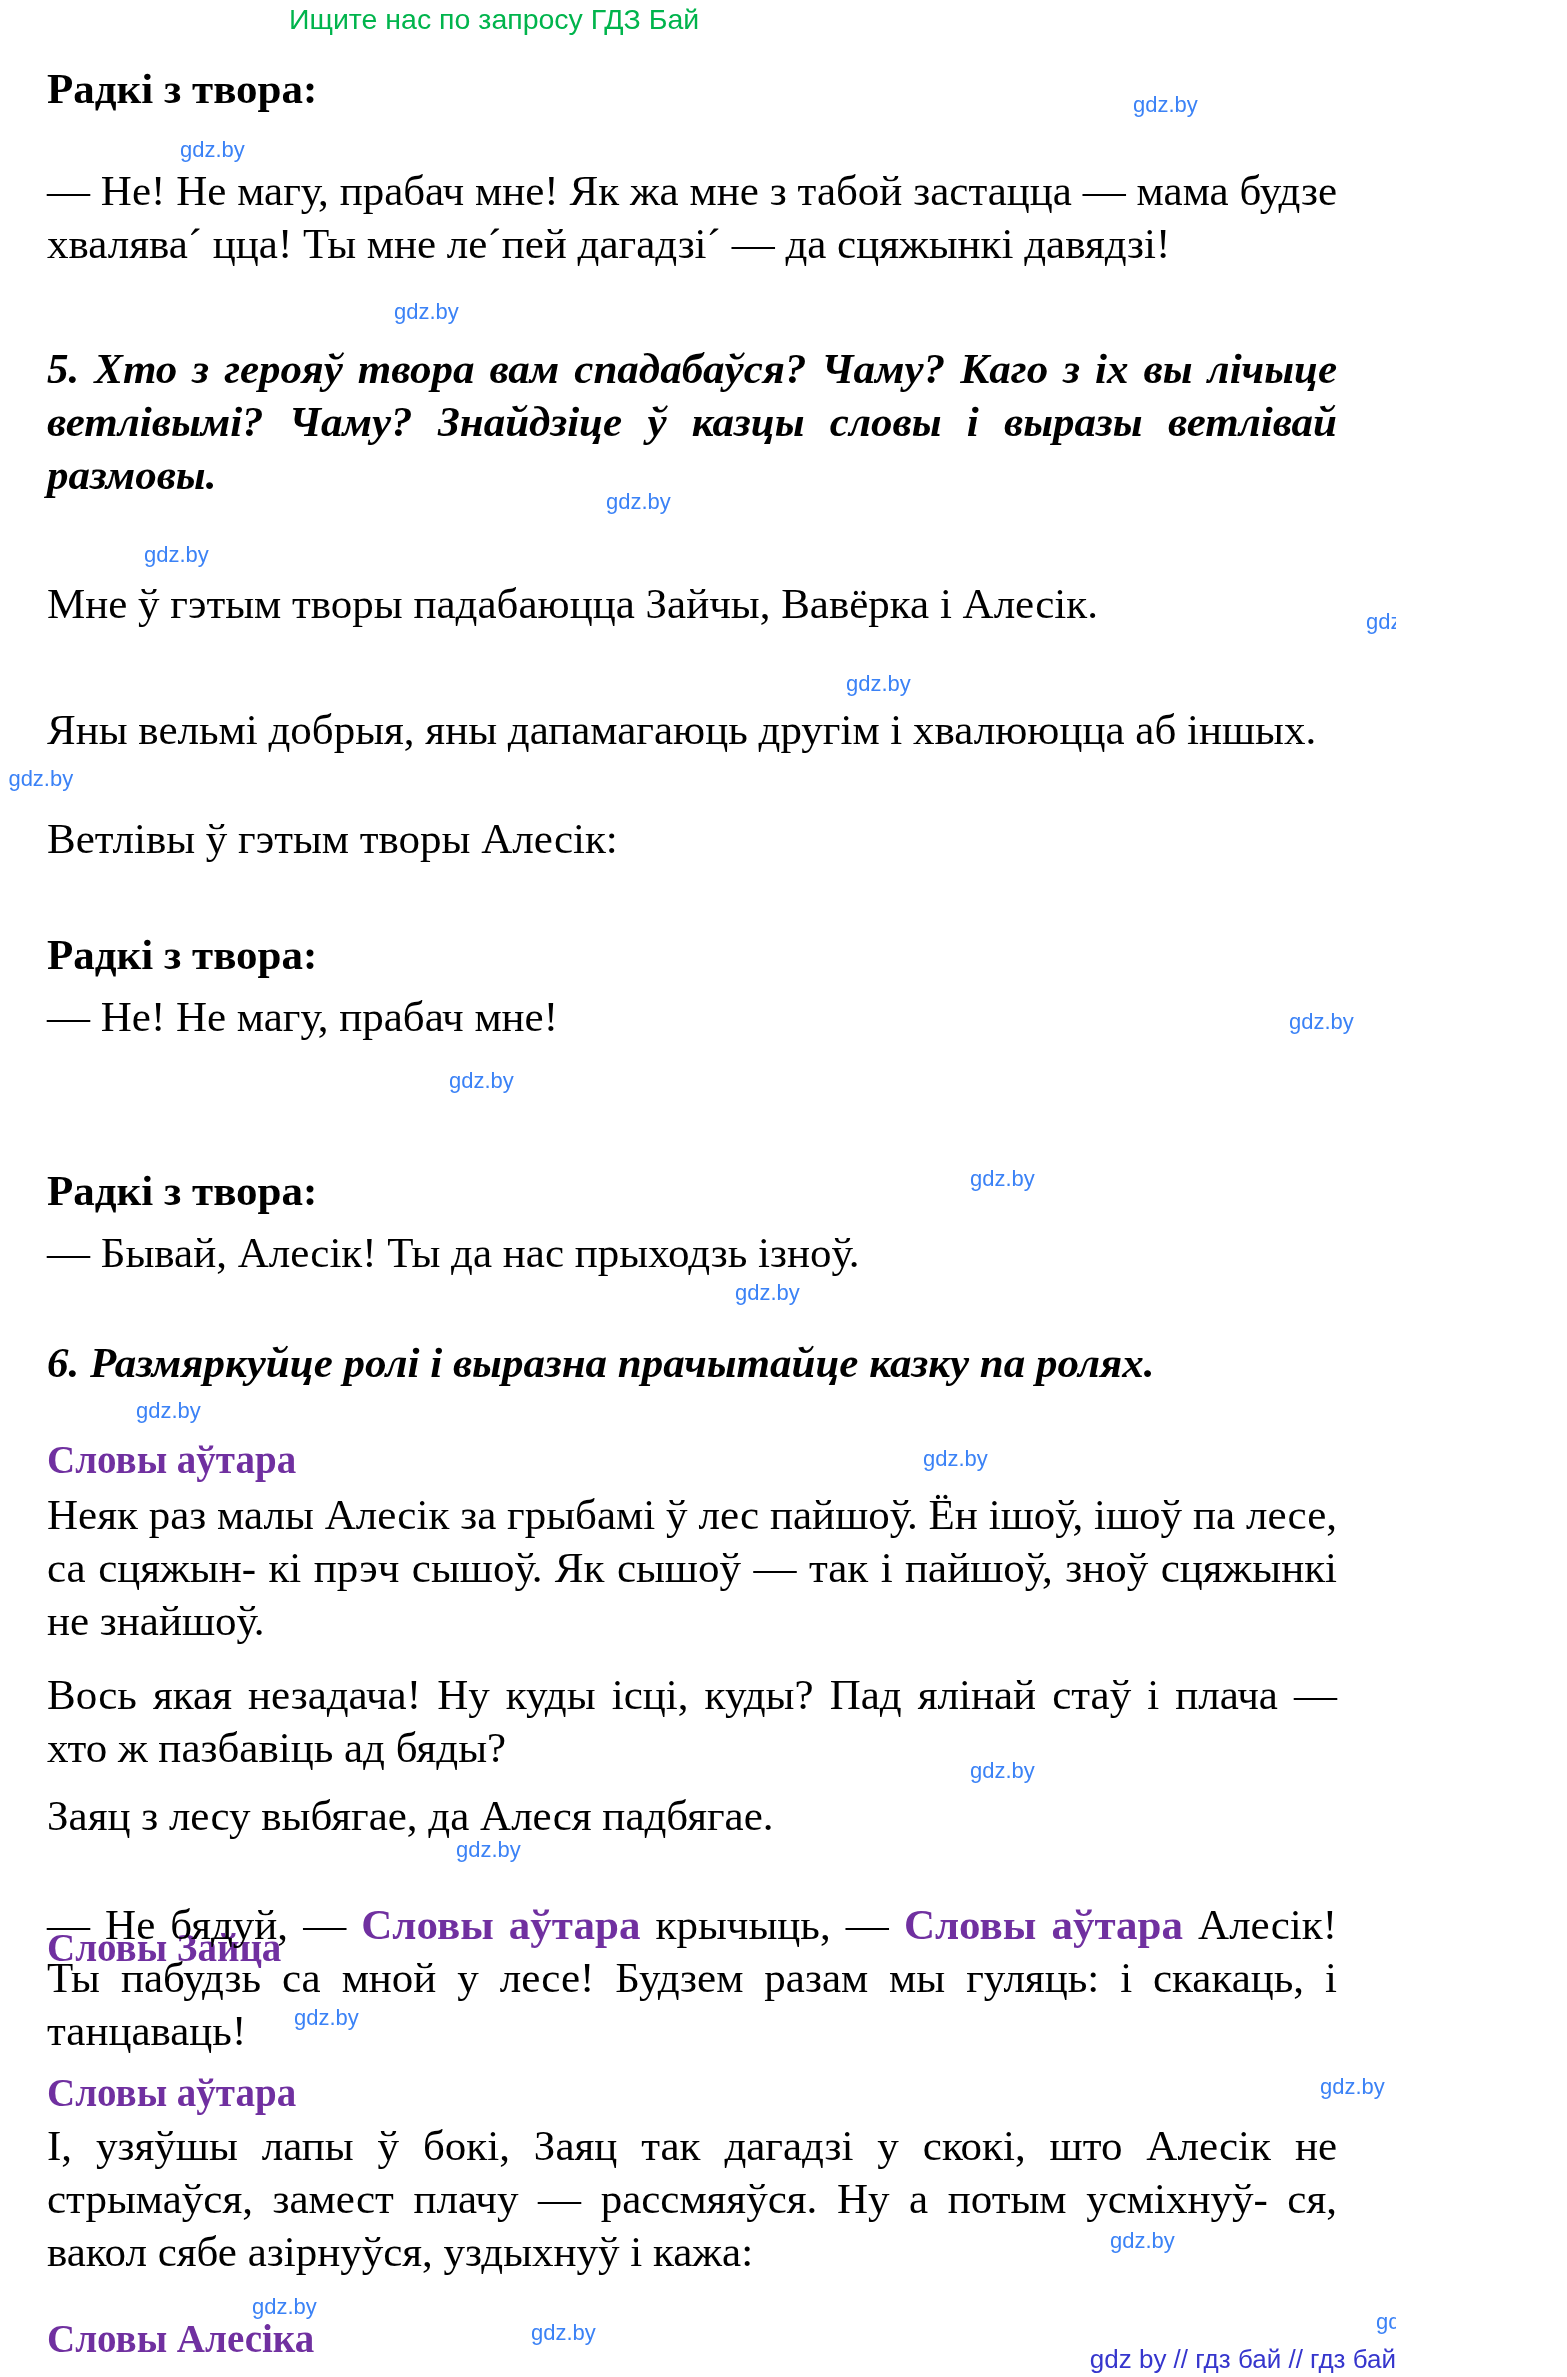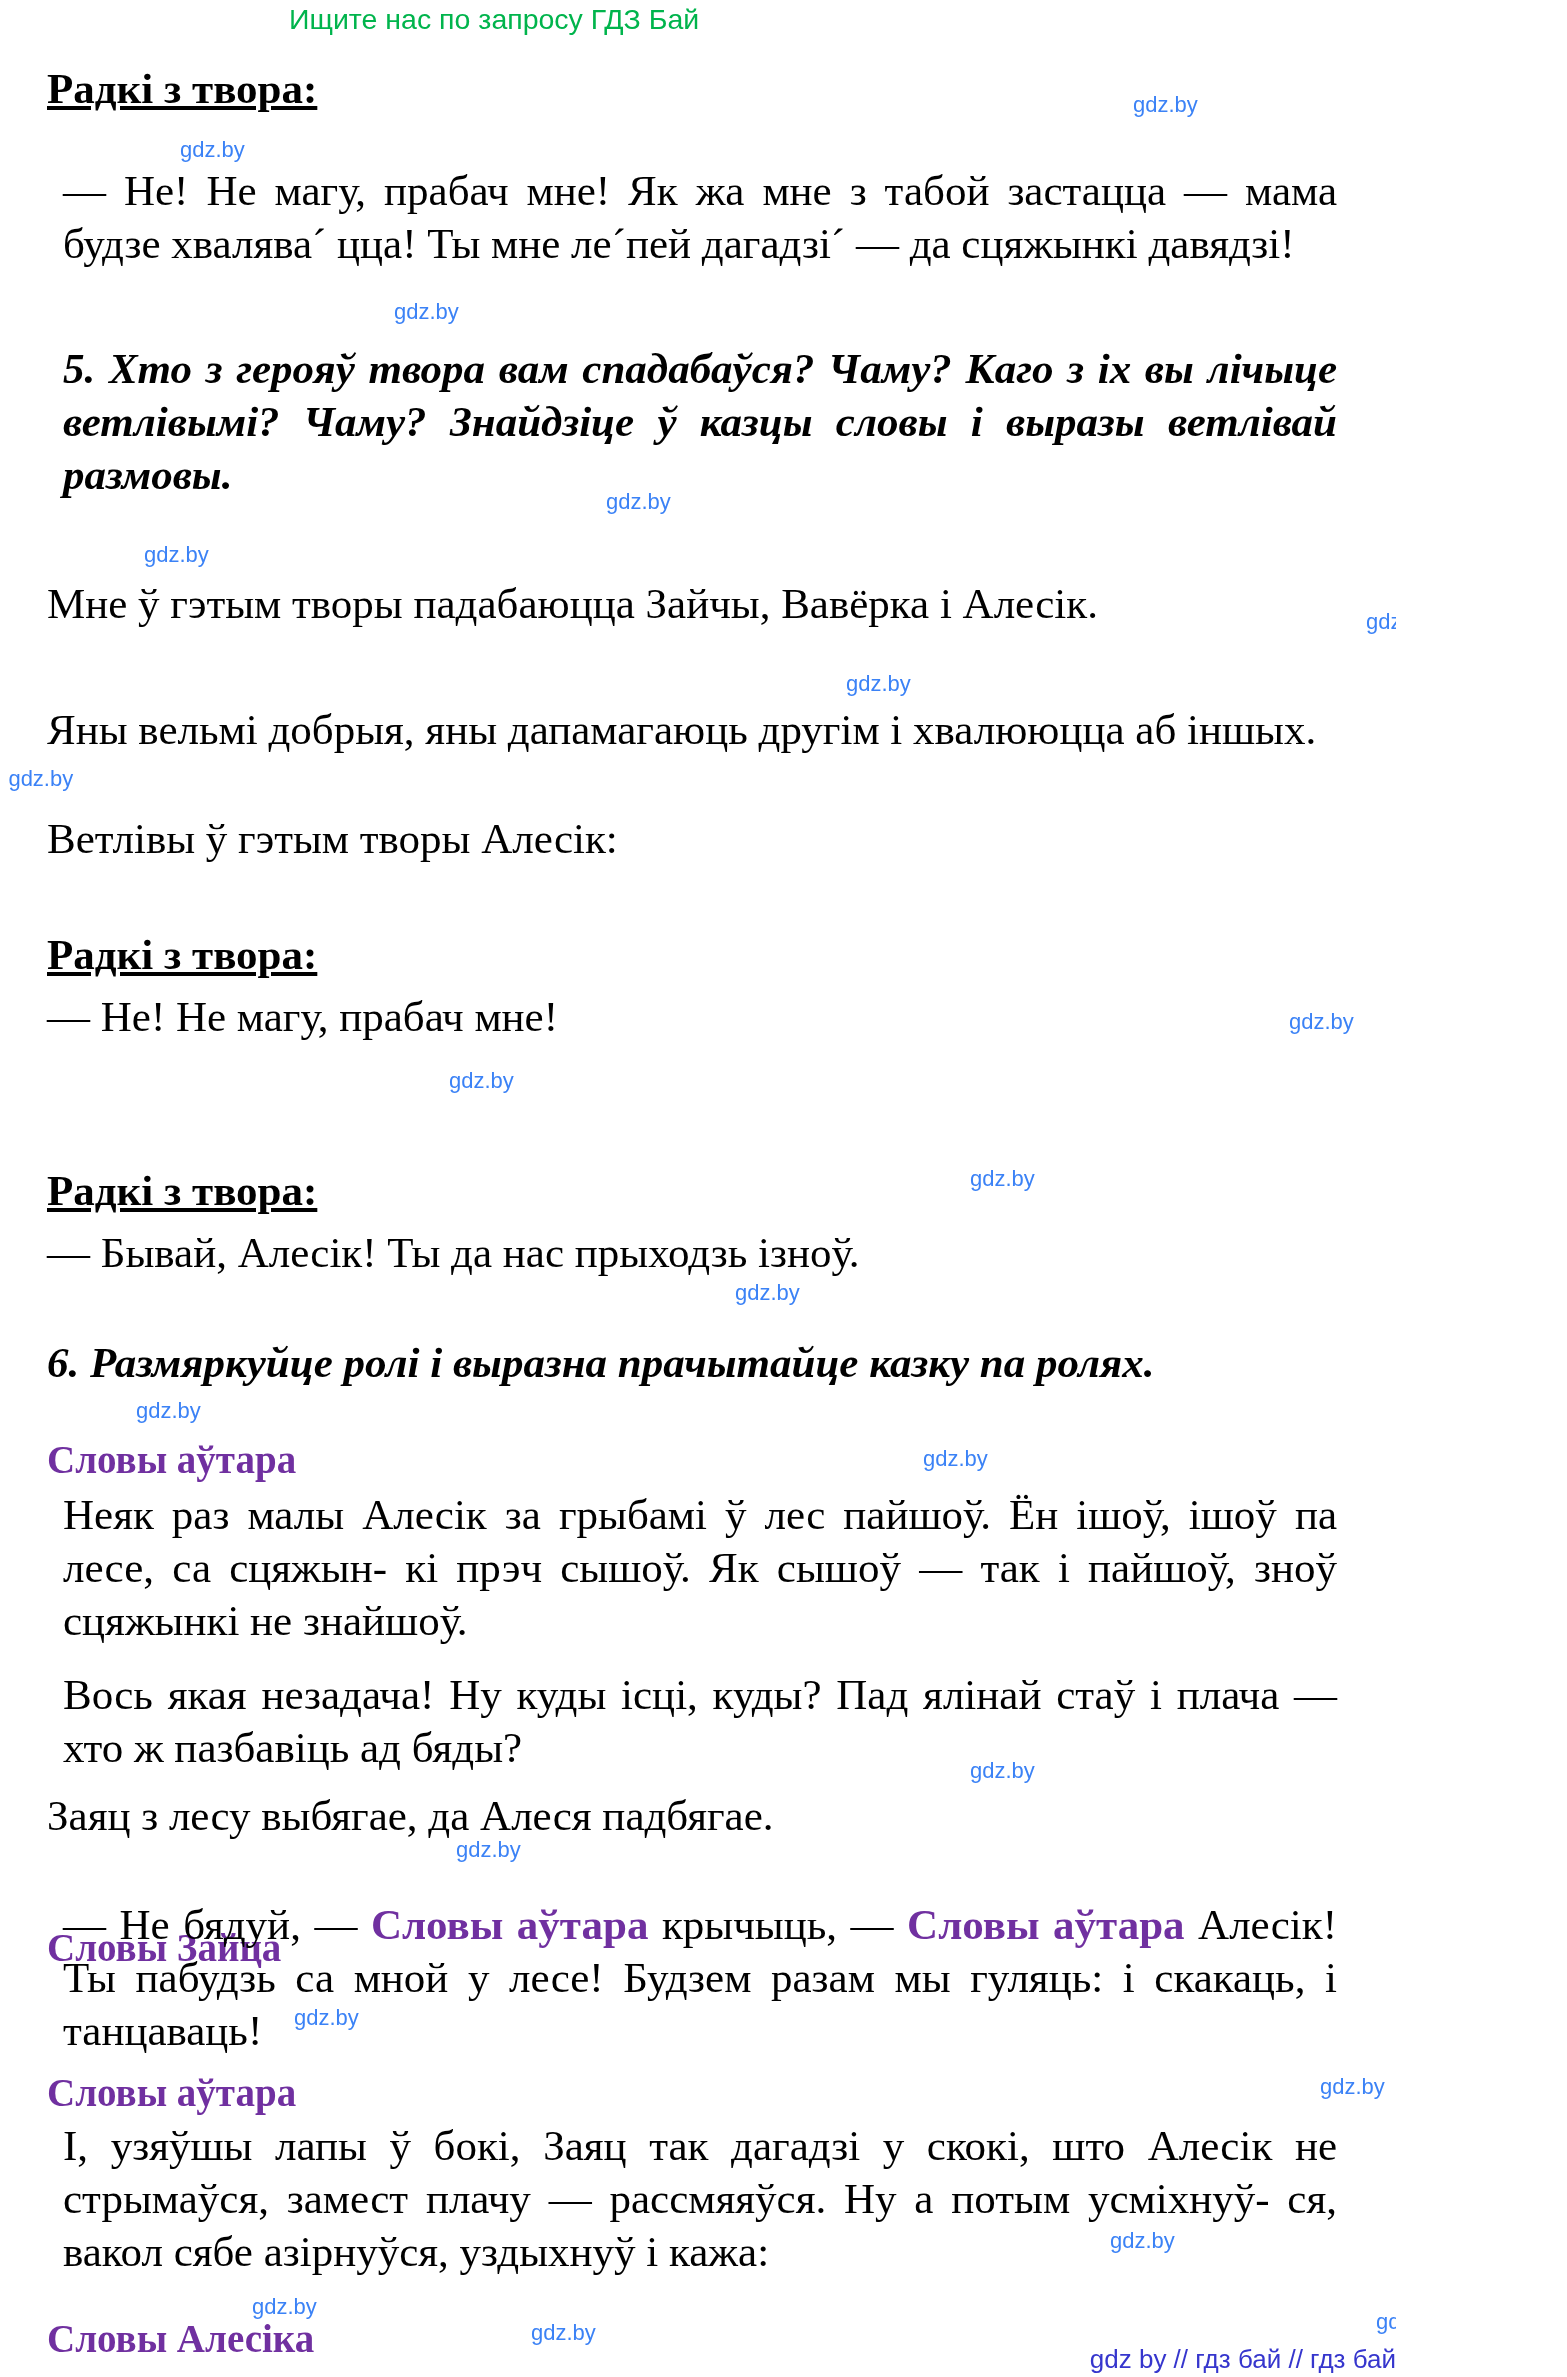--- a/index.html
+++ b/index.html
@@ -1,21 +1,21 @@
 <!DOCTYPE html>
 <html style="font-size:13.4px"><head>
 <meta charset="utf-8">
 <title>GDZ page</title>
 <style>
   html,body{margin:0;padding:0;background:#ffffff;}
   body{width:1567px;height:2377px;font-family:"Liberation Serif",serif;color:#000;}
   .page{position:relative;width:1396px;height:2377px;background:#ffffff;overflow:hidden;}
   .blk{position:absolute;left:47px;right:59px;font-size:43px;line-height:53px;margin:0;}
-  .justify{text-align:justify;margin-left:16px;}
-  .quote-heading{font-weight:bold;text-decoration:underline;}
+  .justify{text-align:justify;}
+  .quote-heading{font-weight:bold;}
   .question{font-weight:bold;font-style:italic;}
   .role{color:#7030a0;font-weight:bold;font-size:39px;line-height:47px;}
   .role-inline{color:#7030a0;font-weight:bold;}
   .wm{position:absolute;font-family:"Liberation Sans",sans-serif;font-size:22px;color:#3b82f6;white-space:nowrap;}
   .banner{position:absolute;top:3.4px;left:289px;font-family:"Liberation Sans",sans-serif;font-size:28.5px;color:#00b44c;white-space:nowrap;}
   .footer{position:absolute;top:2344px;left:0;width:100%;text-align:right;font-family:"Liberation Sans",sans-serif;font-size:26px;color:#3636cd;}
 </style>
 </head>
 <body>
 

